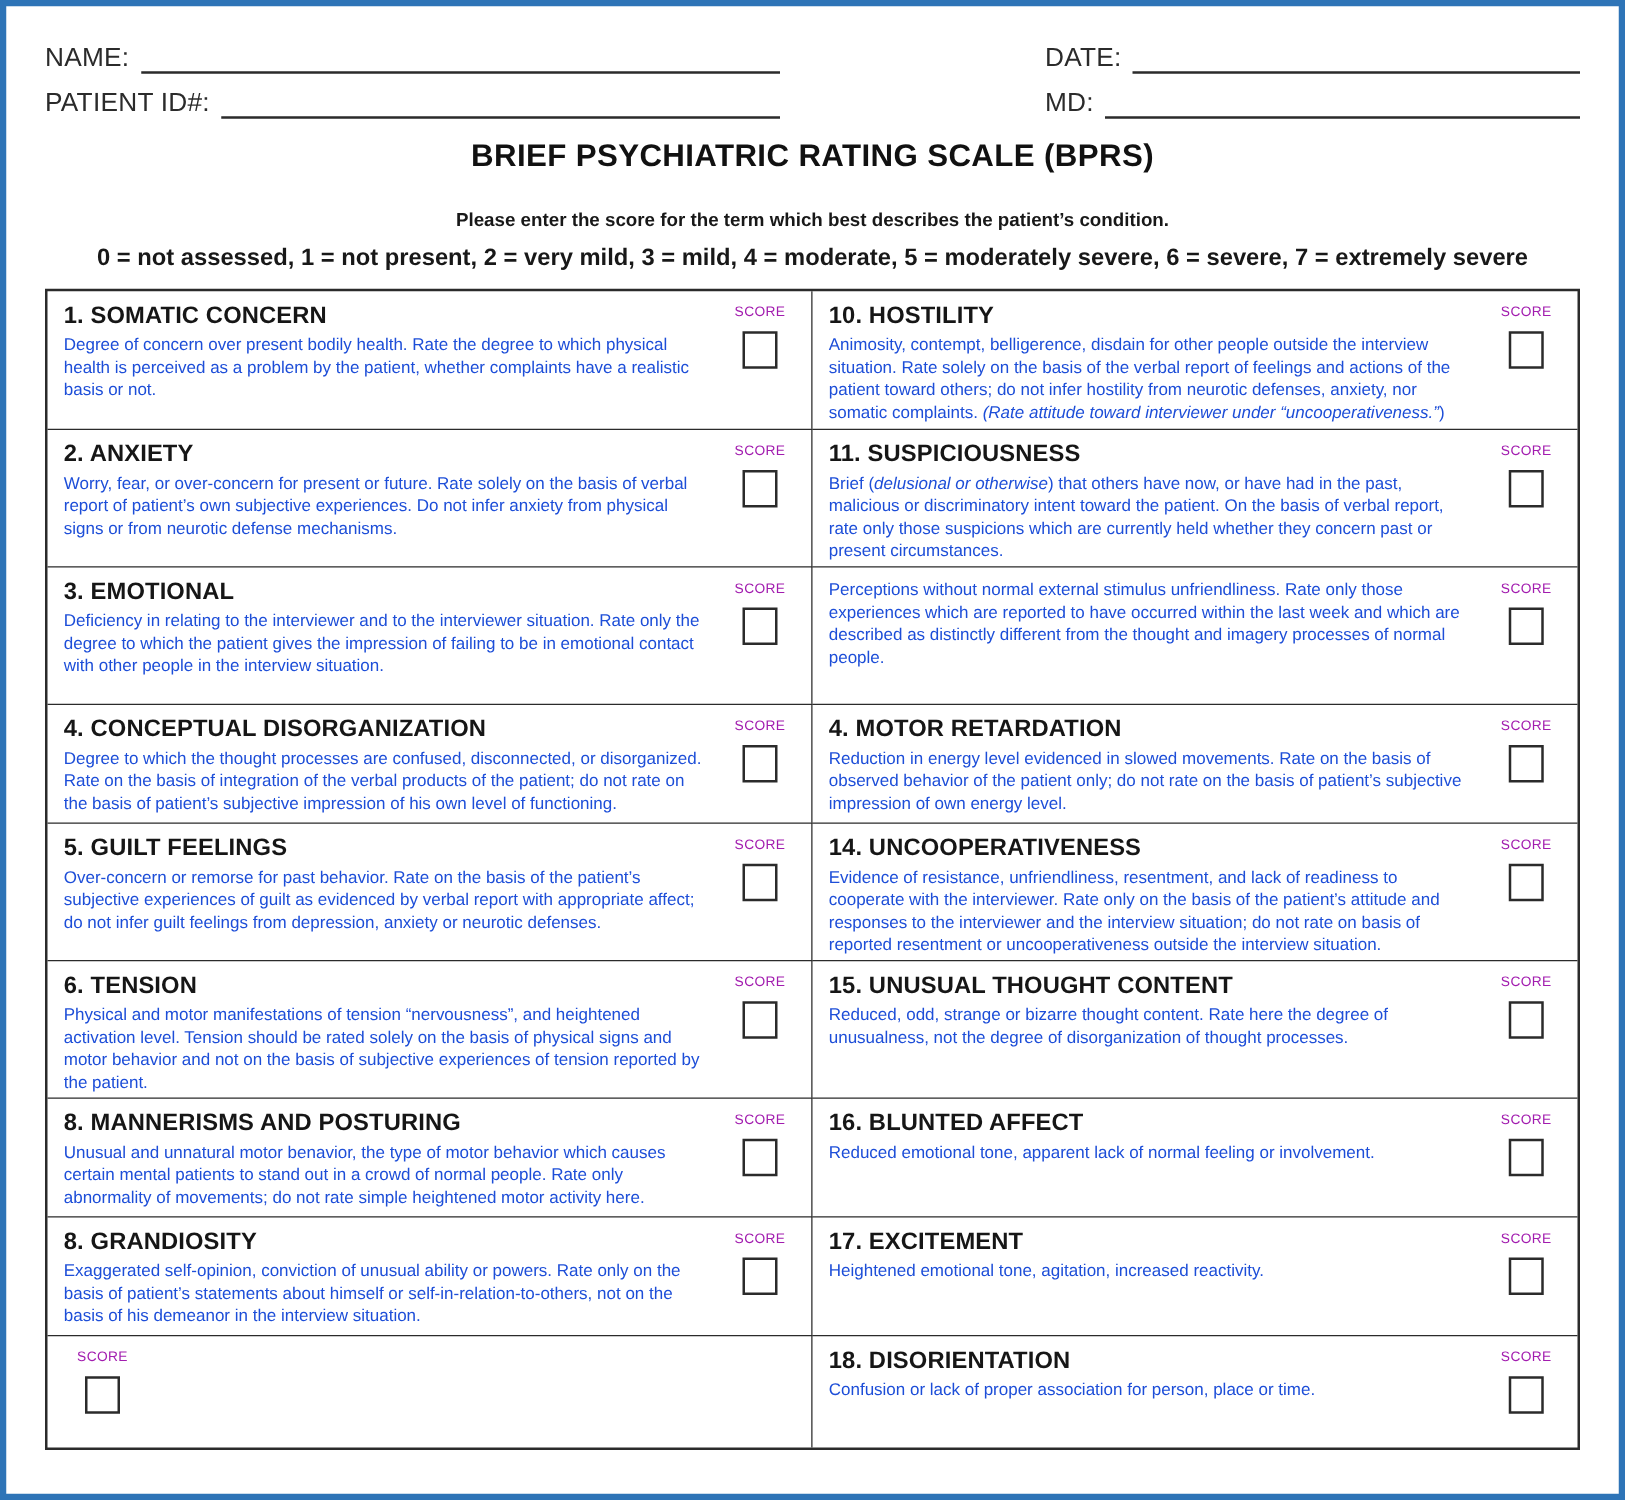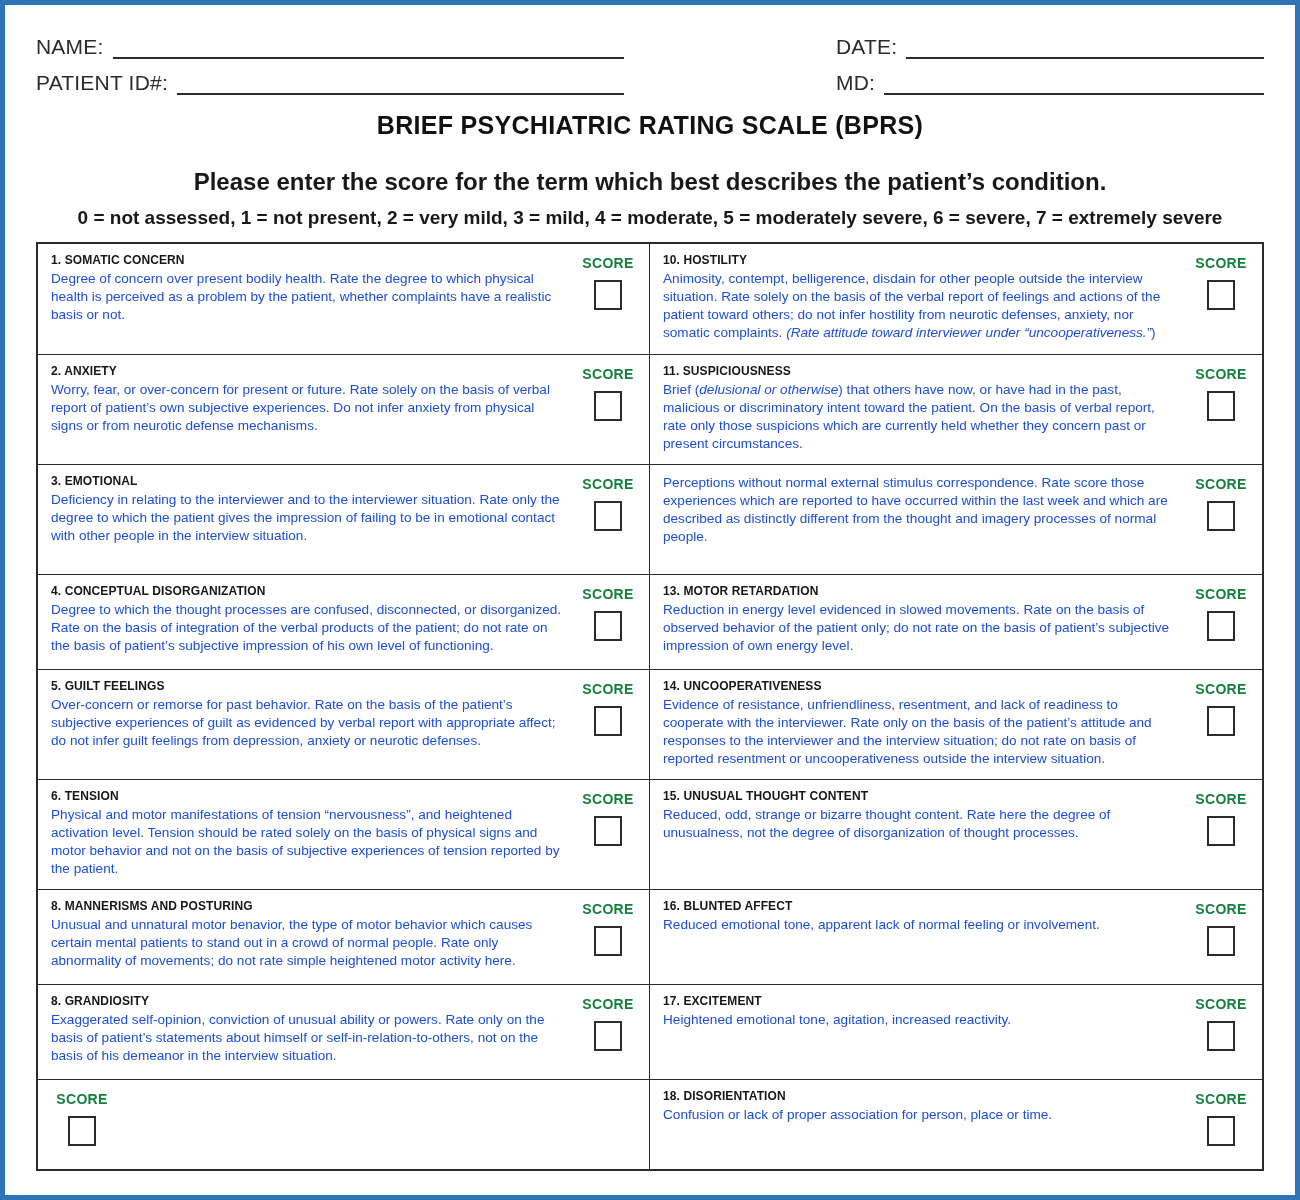--- a/index.html
+++ b/index.html
@@ -51,21 +51,21 @@
   .form-title {
     text-align: center;
     font-size: 25px;
     font-weight: bold;
     letter-spacing: 0.3px;
     color: #111;
     margin-top: 14px;
   }
   .form-subtitle {
     text-align: center;
-    font-size: 24px;
+    font-size: 15px;
     font-weight: bold;
     color: #181818;
     margin-top: 28px;
   }
   .form-scale {
     text-align: center;
     font-size: 19px;
     font-weight: bold;
     color: #181818;
     margin-top: 11px;
@@ -84,45 +84,45 @@
   .cell {
     display: flex;
     padding: 9px 10px 0 13px;
     border-top: 1.5px solid #2b2b2b;
     overflow: hidden;
   }
   .cell.first-row { border-top: none; }
   .cell.left-col  { border-right: 1.5px solid #2b2b2b; }
   .cell-content { flex: 1; padding-right: 10px; }
   .item-heading {
-    font-size: 12px;
+    font-size: 19px;
     font-weight: bold;
     color: #161616;
     letter-spacing: 0.1px;
     margin-bottom: 3px;
   }
   .item-desc {
     font-size: 13.6px;
     line-height: 1.32;
     color: #1d4ed8;
   }
   .item-desc .it { font-style: italic; }
   .score-col {
     width: 62px;
     flex: 0 0 62px;
     display: flex;
     flex-direction: column;
     align-items: center;
     padding-top: 2px;
   }
   .score-label {
-    font-size: 14px;
-    font-weight: bold;
+    font-size: 11px;
+    font-weight: normal;
     letter-spacing: 0.3px;
-    color: #15803d;
+    color: #a21caf;
   }
   .score-box {
     width: 28px;
     height: 30px;
     border: 2px solid #2b2b2b;
     background: #fff;
     margin-top: 9px;
   }
 </style>
 </head>
@@ -259,30 +259,30 @@
           <div class="item-heading">11. SUSPICIOUSNESS</div>
           <div class="item-desc"><span>Brief (</span><span class="it">delusional or otherwise</span><span>) that others have now, or have had in the past, malicious or discriminatory intent toward the patient. On the basis of verbal report, rate only those suspicions which are currently held whether they concern past or present circumstances.</span></div>
         </div>
         <div class="score-col">
           <div class="score-label">SCORE</div>
           <div class="score-box"></div>
         </div>
       </div>
       <div class="cell">
         <div class="cell-content">
-          <div class="item-desc"><span>Perceptions without normal external stimulus correspondence. Rate score those experiences which are reported to have occurred within the last week and which are described as distinctly different from the thought and imagery processes of normal people.</span></div>
-        </div>
-        <div class="score-col">
-          <div class="score-label">SCORE</div>
-          <div class="score-box"></div>
-        </div>
-      </div>
-      <div class="cell">
-        <div class="cell-content">
-          <div class="item-heading">13. MOTOR RETARDATION</div>
+          <div class="item-desc"><span>Perceptions without normal external stimulus unfriendliness. Rate only those experiences which are reported to have occurred within the last week and which are described as distinctly different from the thought and imagery processes of normal people.</span></div>
+        </div>
+        <div class="score-col">
+          <div class="score-label">SCORE</div>
+          <div class="score-box"></div>
+        </div>
+      </div>
+      <div class="cell">
+        <div class="cell-content">
+          <div class="item-heading">4. MOTOR RETARDATION</div>
           <div class="item-desc"><span>Reduction in energy level evidenced in slowed movements. Rate on the basis of observed behavior of the patient only; do not rate on the basis of patient’s subjective impression of own energy level.</span></div>
         </div>
         <div class="score-col">
           <div class="score-label">SCORE</div>
           <div class="score-box"></div>
         </div>
       </div>
       <div class="cell">
         <div class="cell-content">
           <div class="item-heading">14. UNCOOPERATIVENESS</div>

